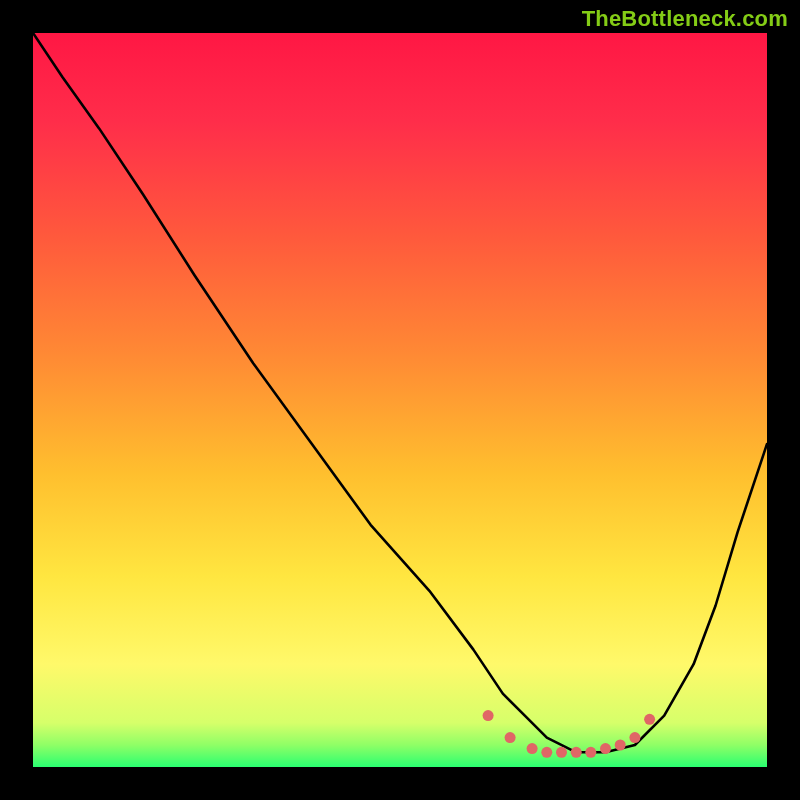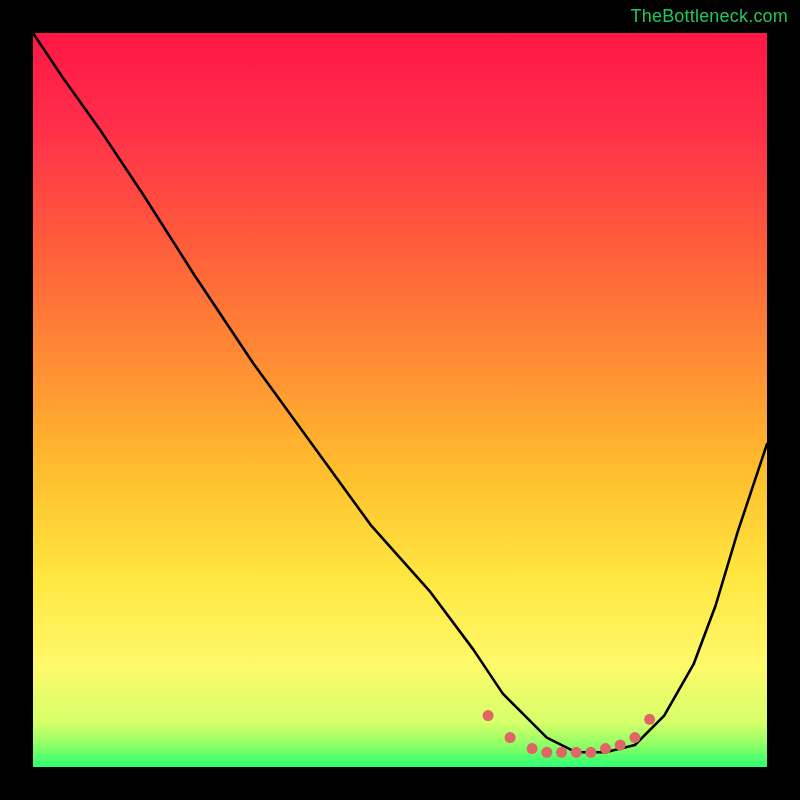--- a/index.html
+++ b/index.html
@@ -13,24 +13,24 @@
   .container {
     position: relative;
     width: 800px;
     height: 800px;
     background: #000;
   }
   .watermark {
     position: absolute;
     top: 6px;
     right: 12px;
-    color: #22c55e;
+    color: #84cc16;
     font-family: Arial, Helvetica, sans-serif;
-    font-size: 18px;
-    font-weight: 400;
+    font-size: 22px;
+    font-weight: 700;
     letter-spacing: 0.2px;
     z-index: 5;
     user-select: none;
   }
   .plot-area {
     position: absolute;
     left: 33px;
     top: 33px;
     width: 734px;
     height: 734px;

